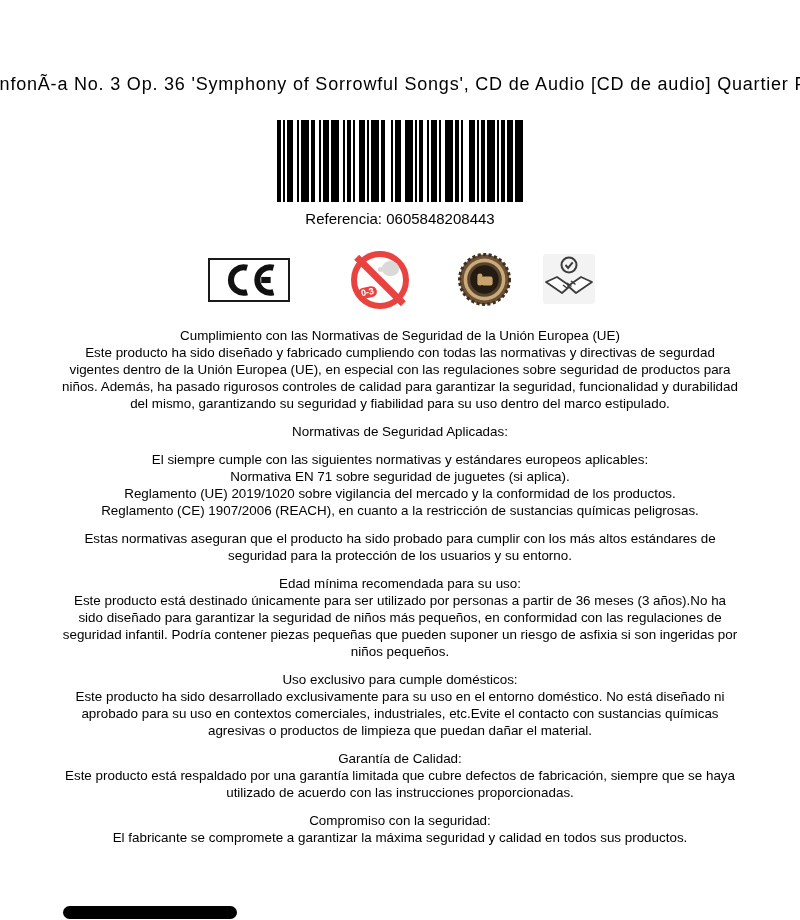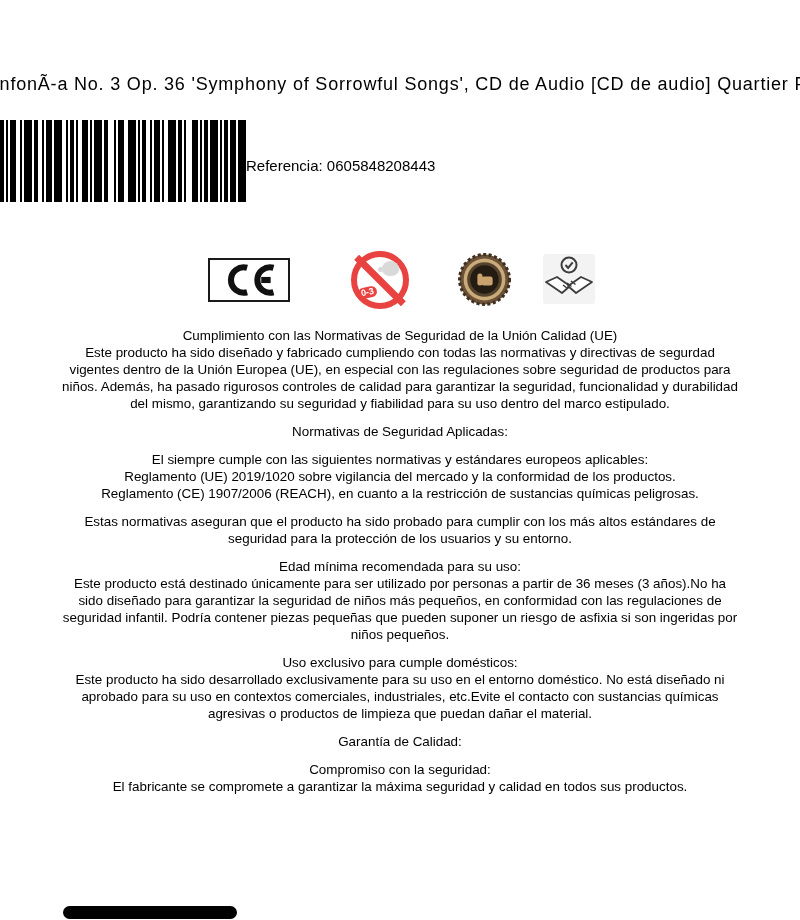--- a/index.html
+++ b/index.html
@@ -6,21 +6,21 @@
   body{
     width:800px;height:920px;position:relative;overflow:hidden;
     background:#ffffff;color:#000;
     font-family:"Liberation Sans","DejaVu Sans",sans-serif;
   }
   .title{
     position:absolute;top:74px;left:50%;transform:translateX(-50%);
     white-space:nowrap;font-size:18px;letter-spacing:0.8px;color:#000;
   }
   .barcode-wrap{position:absolute;top:120px;left:0;right:0;
-    display:flex;flex-direction:row;align-items:center;}
+    display:flex;flex-direction:column;align-items:center;}
   .barcode{display:flex;height:82px;}
   .bar-ink{background:#000;height:100%;flex:none;}
   .bar-gap{background:#fff;height:100%;flex:none;}
   .barcode-label{margin-top:8px;font-size:15px;}
 
   .ce{position:absolute;left:208px;top:258px;width:78px;height:40px;
     border:2px solid #1a1a1a;background:#fff;
     display:flex;align-items:center;justify-content:center;}
   .proh{position:absolute;left:351px;top:251px;width:58px;height:58px;}
   .proh .ring{position:absolute;inset:0;border:6px solid #e84340;border-radius:50%;background:#fff;box-sizing:border-box;}
@@ -153,44 +153,46 @@
     <circle cx="26" cy="11" r="7.5" fill="none" stroke="#3c3c3c" stroke-width="2"></circle>
     <path d="M22.5 11 l2.6 2.9 l4.6 -5.6" fill="none" stroke="#3c3c3c" stroke-width="2"></path>
     <path d="M3 28 L14 23 L27 32 L19 39 Z" fill="#fff" stroke="#3c3c3c" stroke-width="1.8" stroke-linejoin="round"></path>
     <path d="M49 28 L38 23 L25 32 L33 39 Z" fill="#fff" stroke="#3c3c3c" stroke-width="1.8" stroke-linejoin="round"></path>
     <path d="M20 31 l4.5 3.5 M24 29 l4.5 3.5 M28 27 l4.5 3.5" fill="none" stroke="#3c3c3c" stroke-width="1.5"></path>
   </svg>
 </div>
 
 <main class="doc">
   <div class="section">
-    <div>Cumplimiento con las Normativas de Seguridad de la Unión Calidad (UE)</div>
+    <div>Cumplimiento con las Normativas de Seguridad de la Unión Europea (UE)</div>
     <div>Este producto ha sido diseñado y fabricado cumpliendo con todas las normativas y directivas de segurdad vigentes dentro de la Unión Europea (UE), en especial con las regulaciones sobre seguridad de productos para niños. Además, ha pasado rigurosos controles de calidad para garantizar la seguridad, funcionalidad y durabilidad del mismo, garantizando su seguridad y fiabilidad para su uso dentro del marco estipulado.</div>
   </div>
   <div class="section">
     <div>Normativas de Seguridad Aplicadas:</div>
   </div>
   <div class="section">
     <div>El siempre cumple con las siguientes normativas y estándares europeos aplicables:</div>
+    <div>Normativa EN 71 sobre seguridad de juguetes (si aplica).</div>
     <div>Reglamento (UE) 2019/1020 sobre vigilancia del mercado y la conformidad de los productos.</div>
     <div>Reglamento (CE) 1907/2006 (REACH), en cuanto a la restricción de sustancias químicas peligrosas.</div>
   </div>
   <div class="section">
     <div>Estas normativas aseguran que el producto ha sido probado para cumplir con los más altos estándares de seguridad para la protección de los usuarios y su entorno.</div>
   </div>
   <div class="section">
     <div>Edad mínima recomendada para su uso:</div>
     <div>Este producto está destinado únicamente para ser utilizado por personas a partir de 36 meses (3 años).No ha sido diseñado para garantizar la seguridad de niños más pequeños, en conformidad con las regulaciones de seguridad infantil. Podría contener piezas pequeñas que pueden suponer un riesgo de asfixia si son ingeridas por niños pequeños.</div>
   </div>
   <div class="section">
     <div>Uso exclusivo para cumple domésticos:</div>
     <div>Este producto ha sido desarrollado exclusivamente para su uso en el entorno doméstico. No está diseñado ni aprobado para su uso en contextos comerciales, industriales, etc.Evite el contacto con sustancias químicas agresivas o productos de limpieza que puedan dañar el material.</div>
   </div>
   <div class="section">
     <div>Garantía de Calidad:</div>
+    <div>Este producto está respaldado por una garantía limitada que cubre defectos de fabricación, siempre que se haya utilizado de acuerdo con las instrucciones proporcionadas.</div>
   </div>
   <div class="section">
     <div>Compromiso con la seguridad:</div>
     <div>El fabricante se compromete a garantizar la máxima seguridad y calidad en todos sus productos.</div>
   </div>
 </main>
 
 <div class="bottom-bar"></div>
 
 </body></html>

